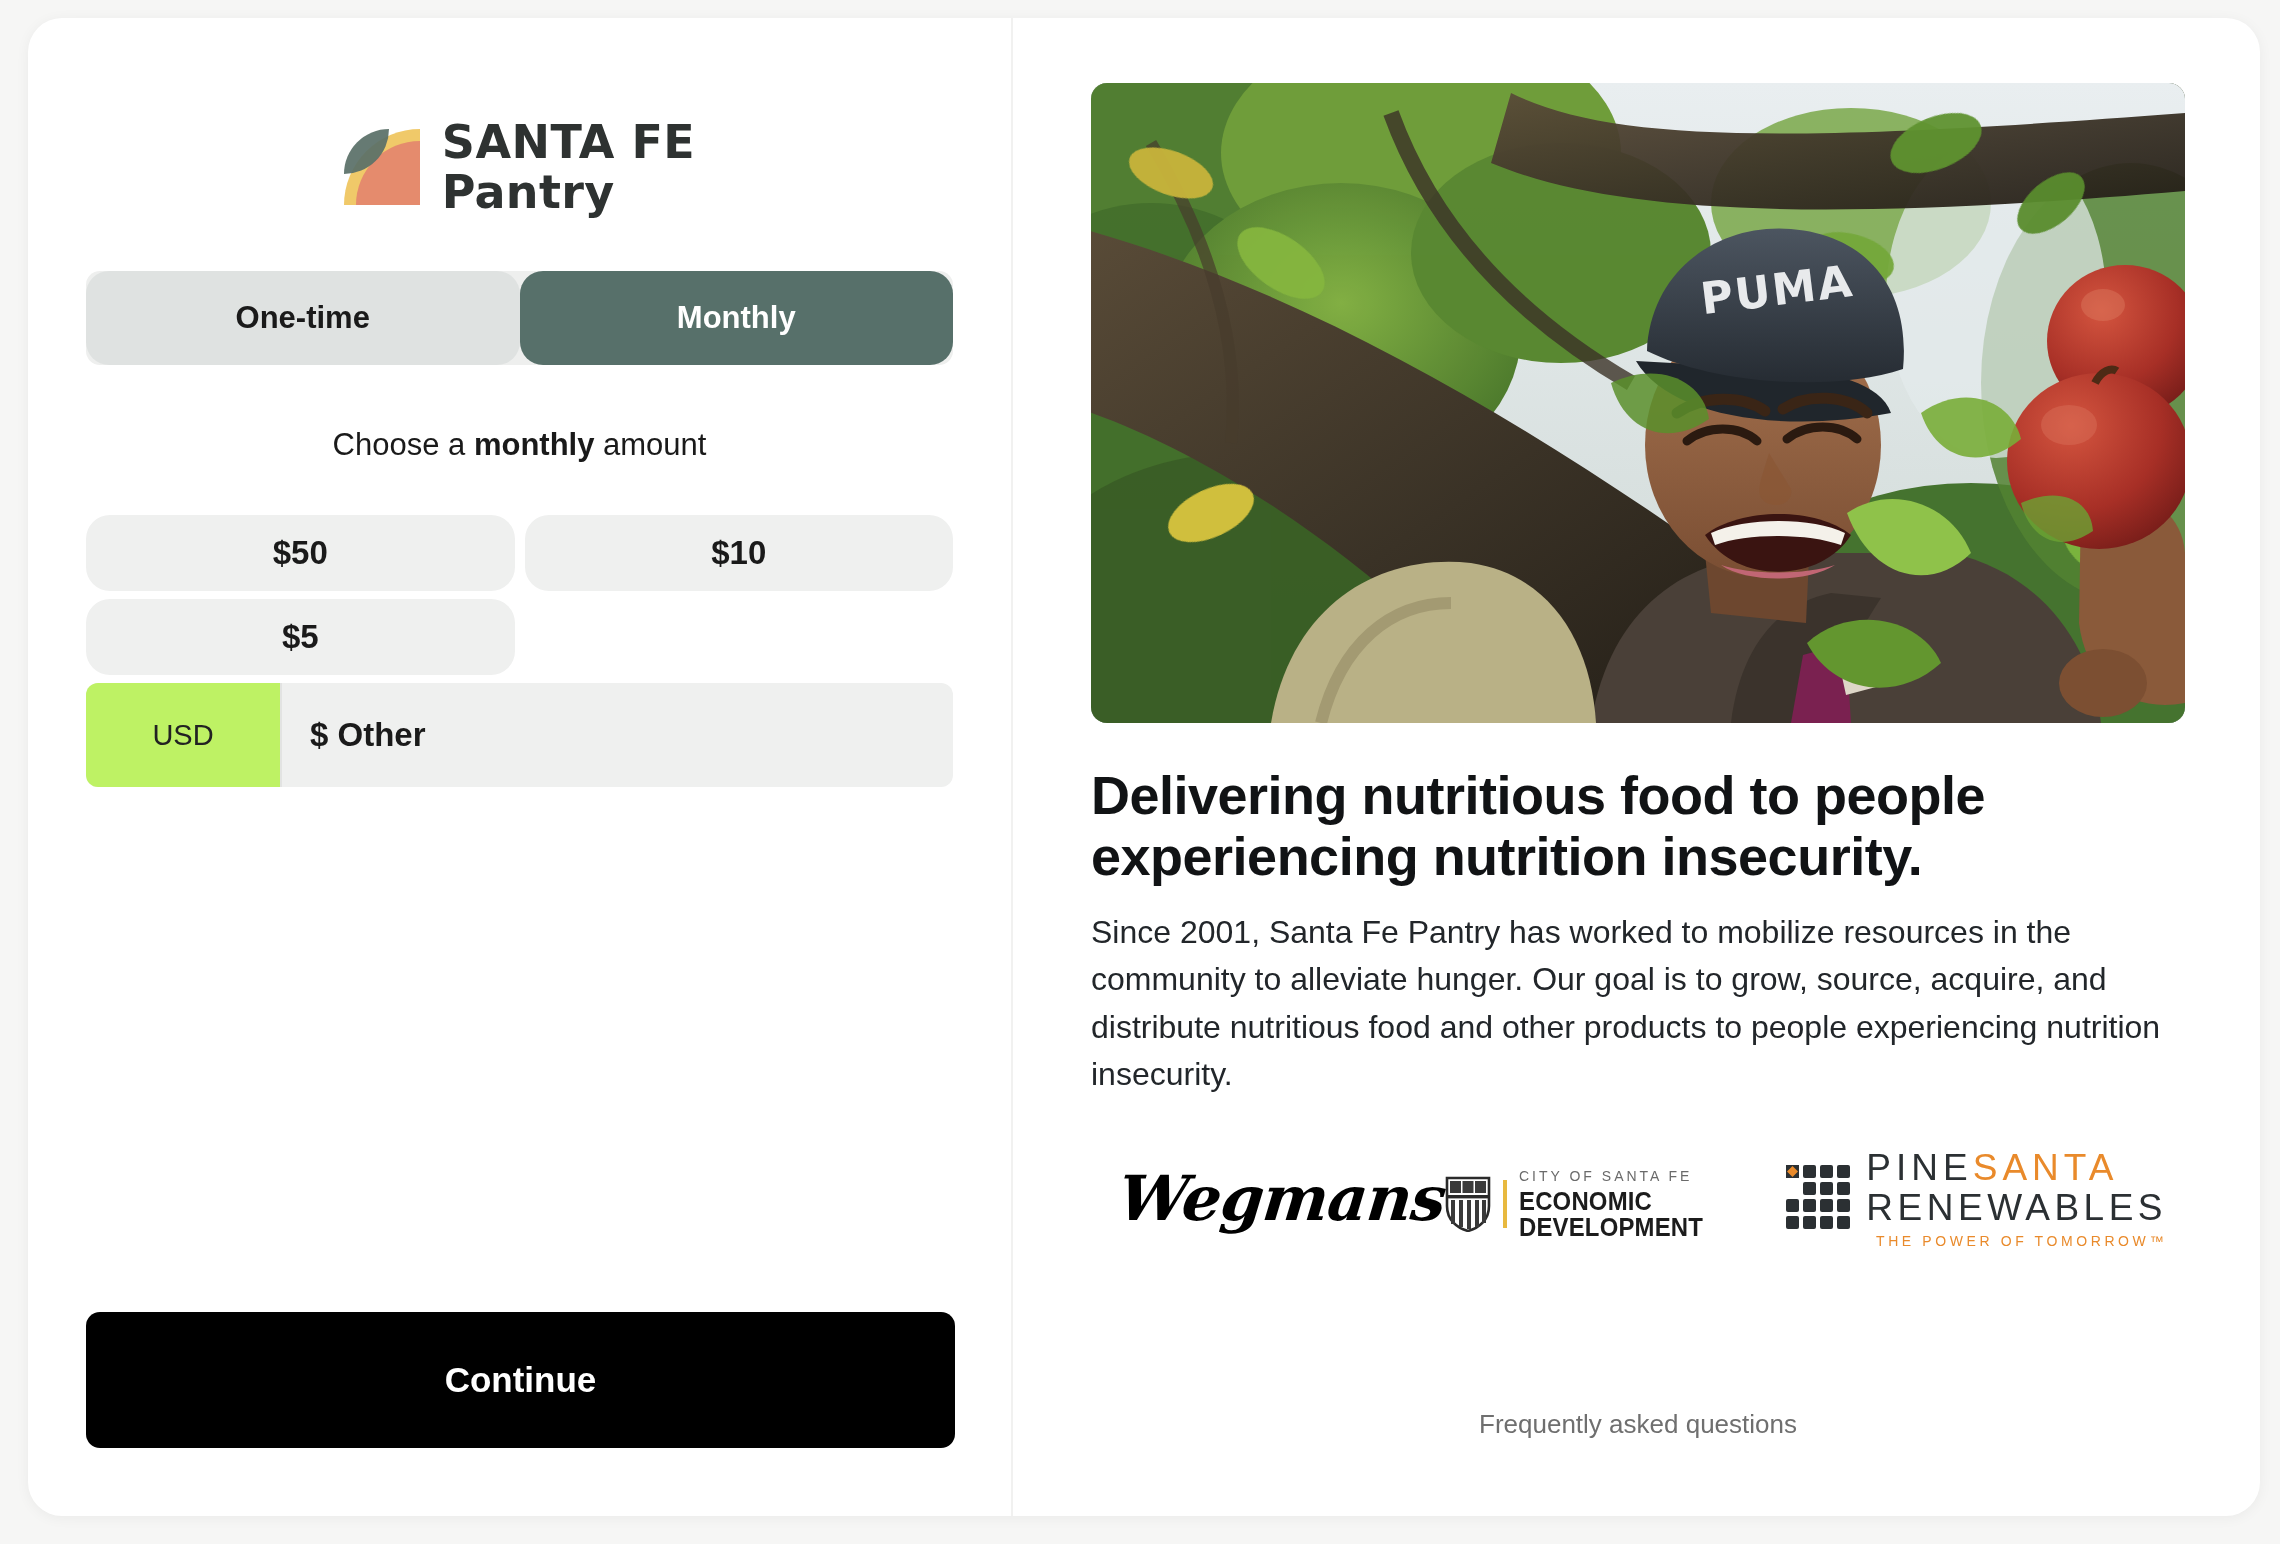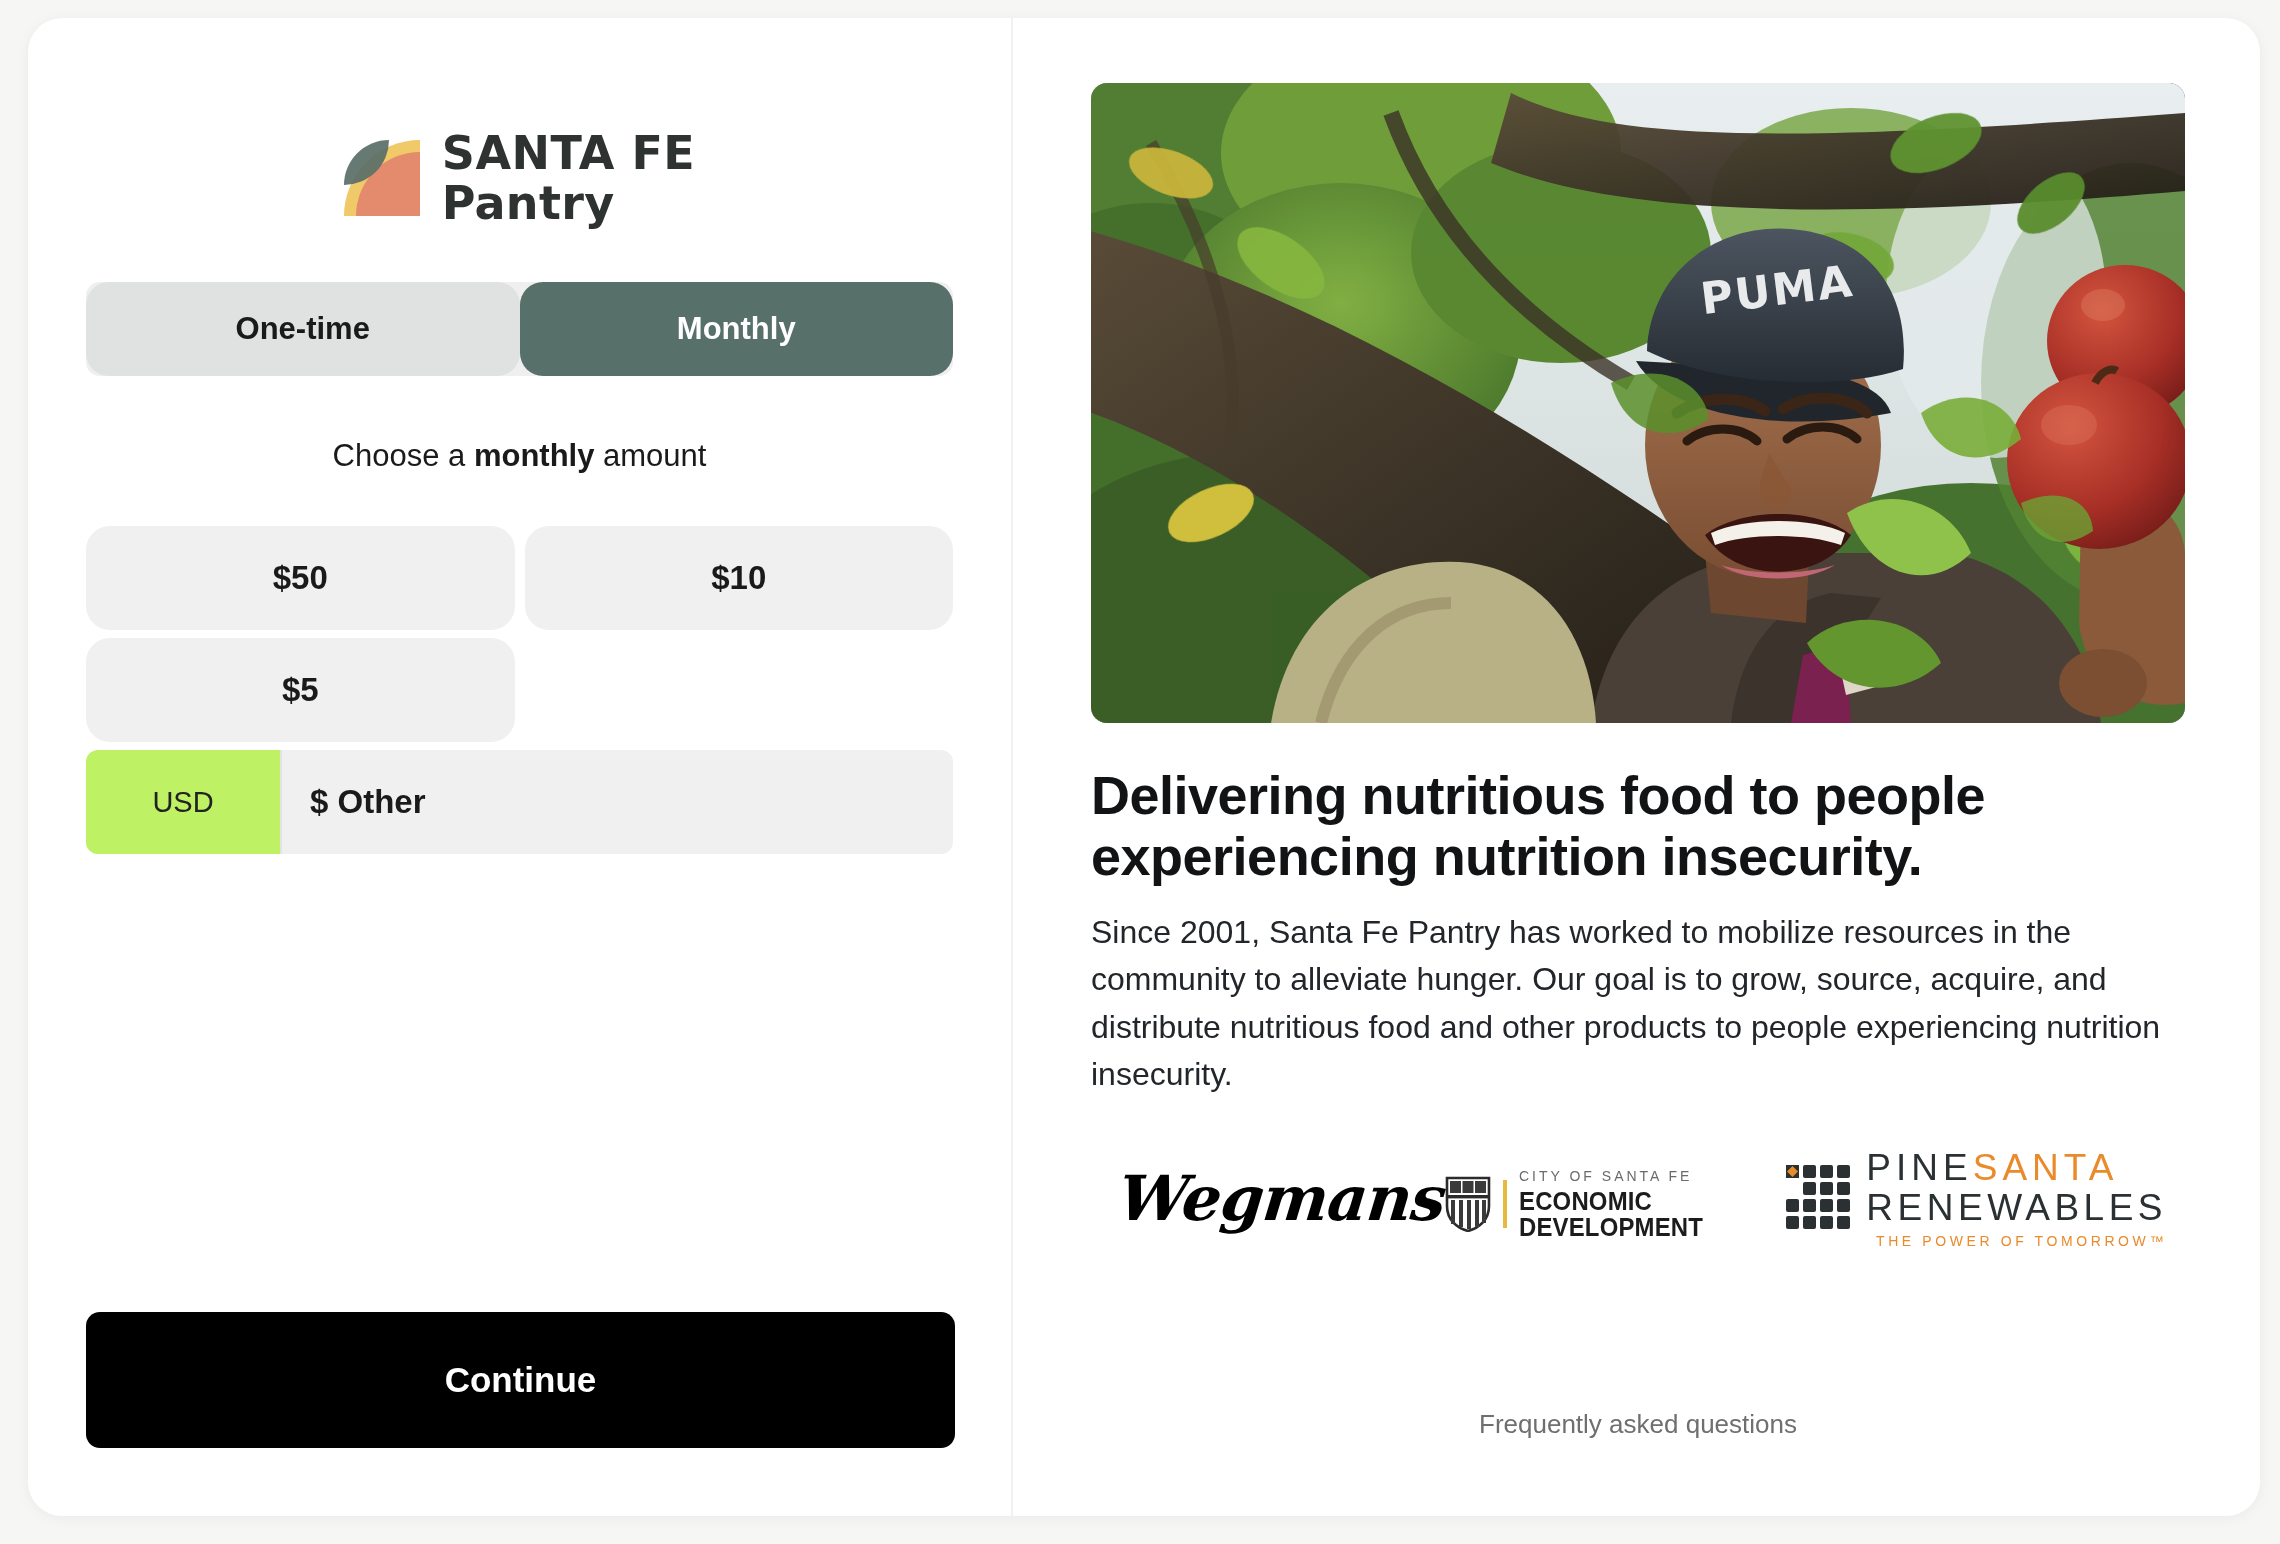--- a/index.html
+++ b/index.html
@@ -21,21 +21,21 @@
     display: flex;
     overflow: hidden;
   }
 
   
   .left-panel {
     width: 985px;
     flex: 0 0 985px;
     border-right: 2px solid #f1f1f0;
     position: relative;
-    padding: 16px 58px;
+    padding: 5px 58px;
   }
 
   .logo-row {
     display: flex; align-items: center; justify-content: center;
     gap: 22px;
     margin-top: 96px;
     height: 96px;
   }
   .logo-mark {
     position: relative;
@@ -108,21 +108,21 @@
   }
   .choose-line b { font-weight: 700; }
 
   .amount-grid {
     margin-top: 52px;
     display: grid;
     grid-template-columns: 1fr 1fr;
     gap: 8px 10px;
   }
   .amt-btn {
-    height: 104px;
+    height: 76px;
     border-radius: 24px;
     background: #eff0ef;
     border: none;
     display: flex; align-items: center; justify-content: center;
     font-size: 33px; font-weight: 700; color: #1a1a1a;
     cursor: pointer;
     font-family: "Liberation Sans", sans-serif;
   }
   .amt-btn.selected { background: #57706a; color: #ffffff; }
 

